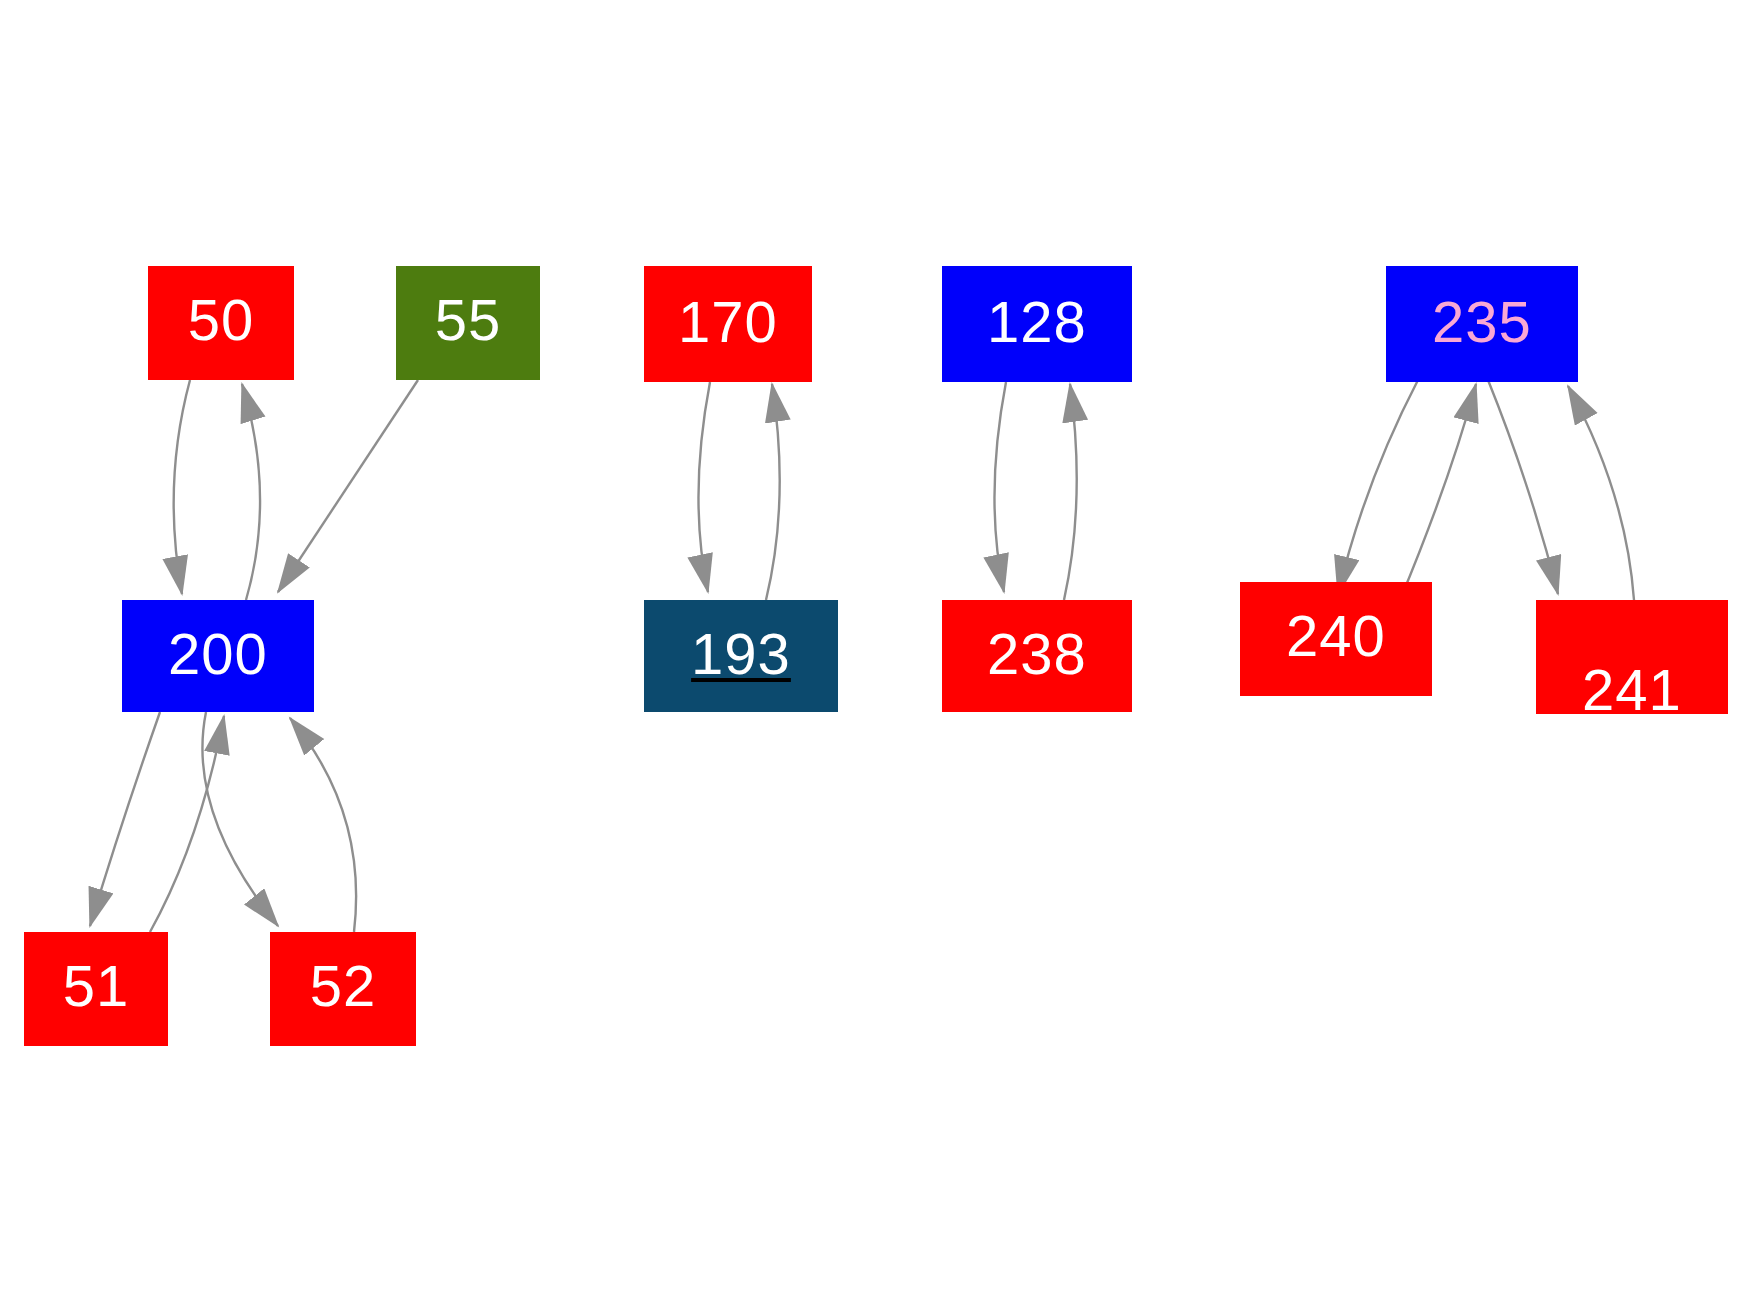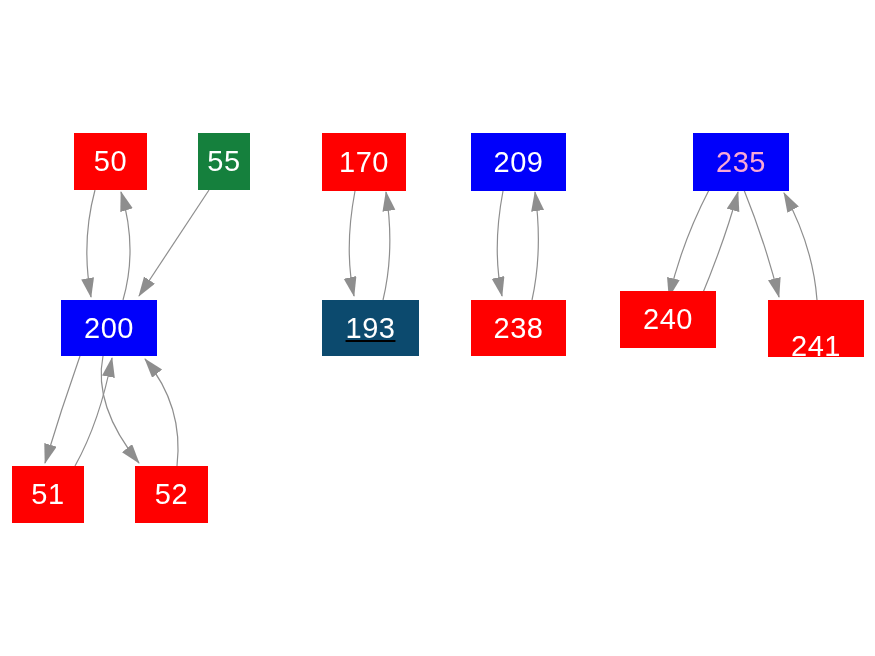--- a/index.html
+++ b/index.html
@@ -62,28 +62,28 @@
         <path class="edge" d="M80,356 Q61,410 45,463" stroke="#8e8e8e" marker-end="url(#arrowhead)"></path>
         <path class="edge" d="M75,466 Q100,421 112,358" stroke="#8e8e8e" marker-end="url(#arrowhead)"></path>
         <path class="edge" d="M103,356 Q93,406 139,463" stroke="#8e8e8e" marker-end="url(#arrowhead)"></path>
         <path class="edge" d="M177,466 Q184,406 145,359" stroke="#8e8e8e" marker-end="url(#arrowhead)"></path>
       </g>
   </svg>
   <div id="nodes">
       <div class="node" style="left: 74px; top: 133px; width: 73px; height: 57px; background: rgb(255, 0, 0);">
         <span style="color: rgb(255, 255, 255);">50</span>
       </div>
-      <div class="node" style="left: 198px; top: 133px; width: 52px; height: 57px; background: #15803d;">
+      <div class="node" style="left: 198px; top: 133px; width: 72px; height: 57px; background: #4d7c0f;">
         <span style="color: rgb(255, 255, 255);">55</span>
       </div>
       <div class="node" style="left: 322px; top: 133px; width: 84px; height: 58px; background: rgb(255, 0, 0);">
         <span style="color: rgb(255, 255, 255);">170</span>
       </div>
       <div class="node" style="left: 471px; top: 133px; width: 95px; height: 58px; background: rgb(0, 0, 251);">
-        <span style="color: rgb(255, 255, 255);">209</span>
+        <span style="color: rgb(255, 255, 255);">128</span>
       </div>
       <div class="node" style="left: 693px; top: 133px; width: 96px; height: 58px; background: rgb(0, 0, 251);">
         <span style="color: #f9a8d4; text-align: center;">235</span>
       </div>
       <div class="node" style="left: 61px; top: 300px; width: 96px; height: 56px; background: rgb(0, 0, 251);">
         <span style="color: rgb(255, 255, 255);">200</span>
       </div>
       <div class="node" style="left: 322px; top: 300px; width: 97px; height: 56px; background: #0c4a6e; text-decoration: underline;">
         <span style="color: rgb(255, 255, 255);">193</span>
       </div>

